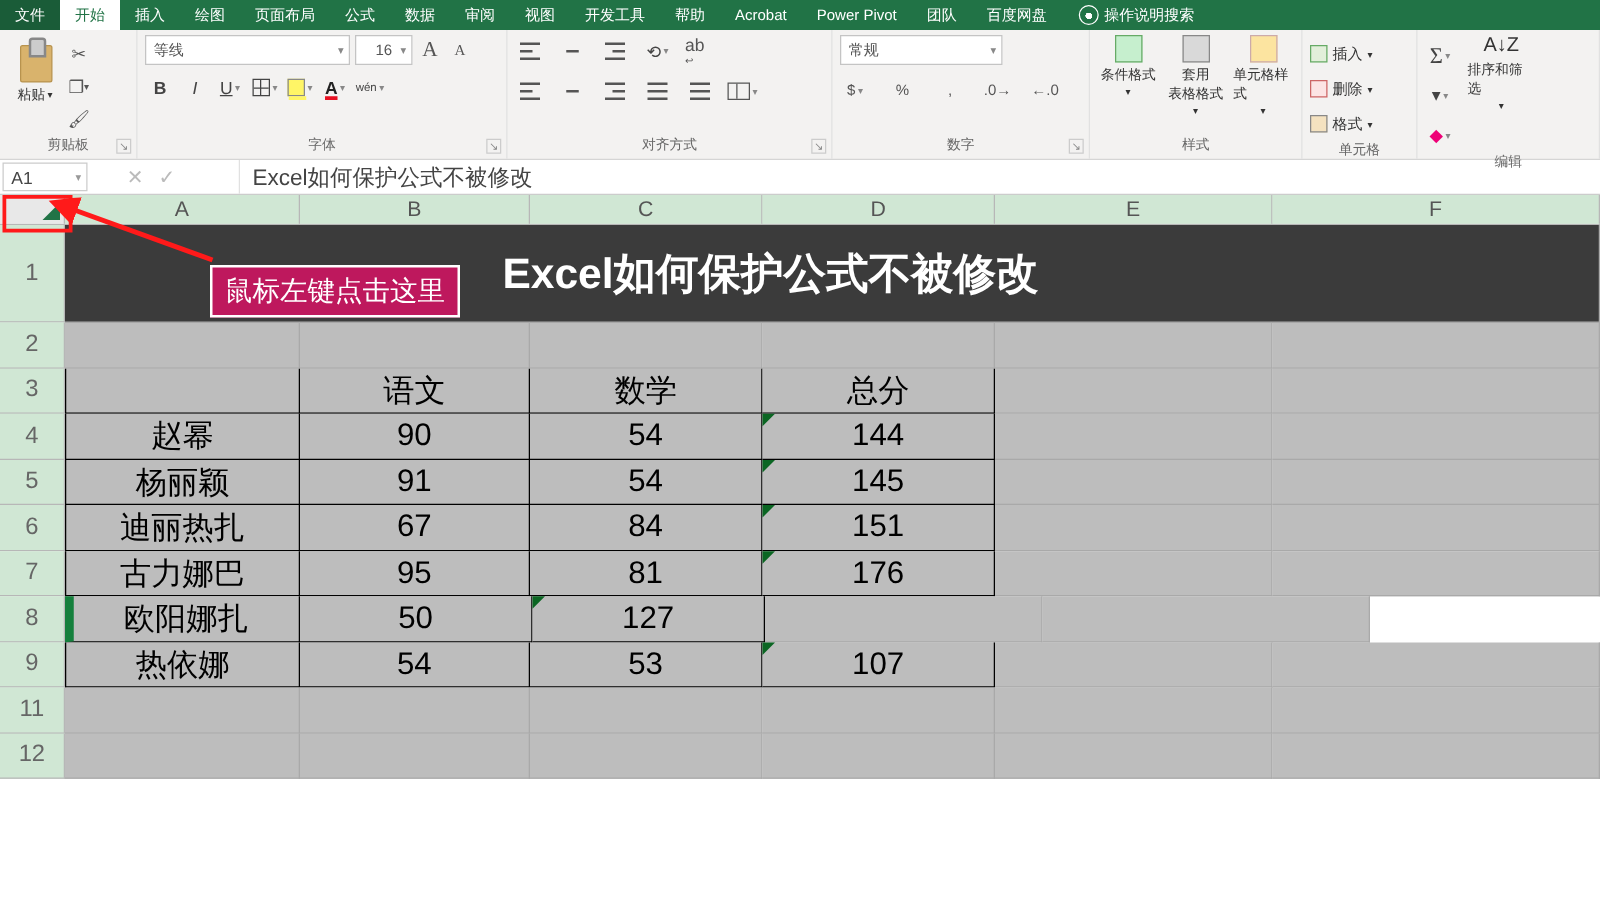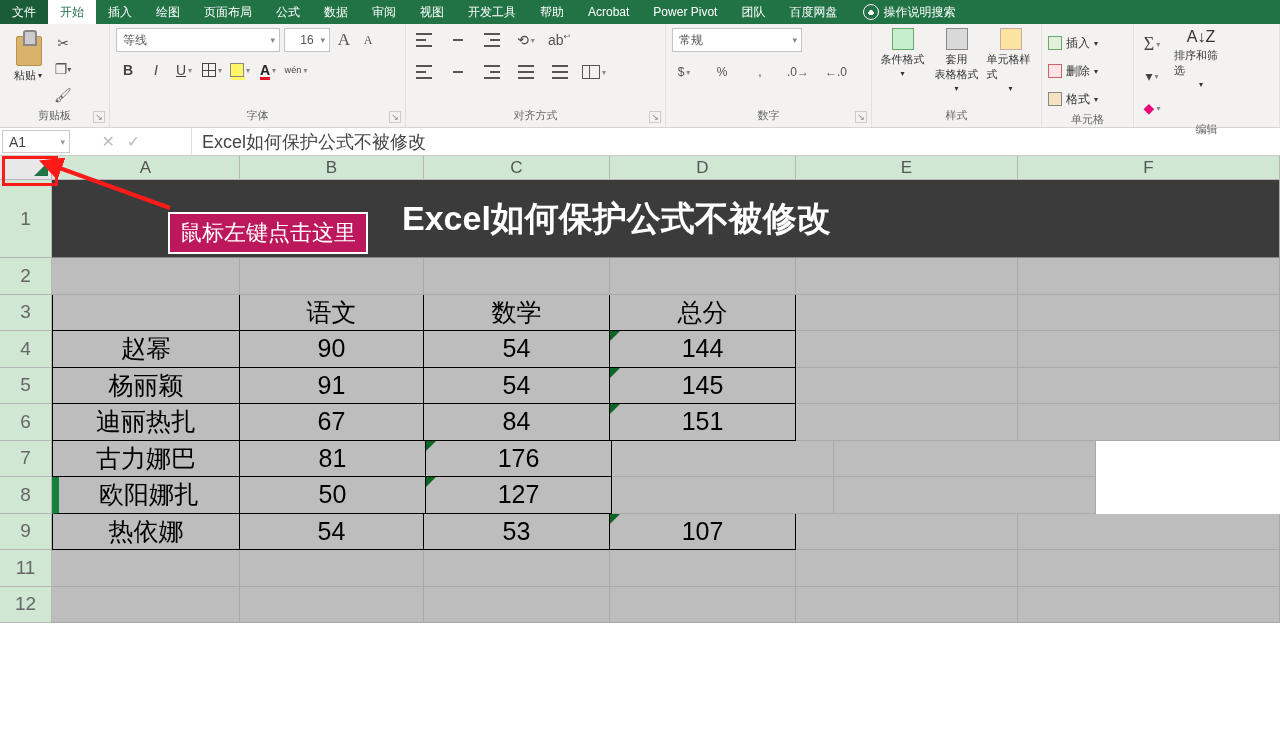--- a/index.html
+++ b/index.html
@@ -45,21 +45,21 @@
 .fill-ic::after{content:"";position:absolute;left:0;bottom:-4px;width:14px;height:3px;background:#fff566;}
 .fontclr-ic { font-weight: bold; color: #222; position: relative; }
 .fontclr-ic::after{content:"";position:absolute;left:0;bottom:-2px;width:100%;height:3px;background:#e81123;}
 .pinyin { font-size: 11px; }
 
 .align-ic { width: 16px; height: 14px; display: flex; flex-direction: column; justify-content: space-between; }
 .align-ic span { height: 2px; background: #555; }
 .al-l span:nth-child(2){width:60%} .al-c span{margin:0 auto} .al-c span:nth-child(2){width:60%} .al-r span:nth-child(2){width:60%;margin-left:auto}
 .indent-ic { width: 16px; height: 14px; display: flex; flex-direction: column; justify-content: space-between; position: relative;}
 .indent-ic span{height:2px;background:#555;}
-.wrap-box { display: flex; flex-direction: row; font-size: 10px; color: #555; }
+.wrap-box { display: flex; flex-direction: column; font-size: 10px; color: #555; }
 .wrap-box .wt { font-size: 14px; }
 .merge-ic { width: 18px; height: 14px; border: 1px solid #555; position: relative; }
 .merge-ic::after{content:"";position:absolute;left:40%;top:0;width:1px;height:100%;background:#555;}
 
 .num-combo { width: 130px; }
 .num-ic { font-size: 12px; color: #555; }
 
 .style-big { display: flex; flex-direction: column; align-items: center; width: 48px; gap: 2px; font-size: 11px; color: #333; }
 .style-sq { width: 22px; height: 22px; border: 1px solid #6a6; background: #c6efce; position: relative; }
 .style-sq.b2{background:#d9d9d9;border-color:#888;} .style-sq.b3{background:#fce4a0;border-color:#caa;}
@@ -452,20 +452,21 @@
       <div class="cell cD formula-mark">151</div>
       <div class="cell cE" style="border-right:1px solid #a9a9a9;border-bottom:1px solid #a9a9a9"></div>
       <div class="cell cF" style="border-right:1px solid #a9a9a9;border-bottom:1px solid #a9a9a9"></div>
     </div>
       </div>
 
     <div class="grid-row tbl-border">
         <div class="row-head">7</div>
         <div class="cells">
       <div class="cell cA" style="border-left:1px solid #000">古力娜巴</div>
+      <div class="cell cB">95</div>
       <div class="cell cC">81</div>
       <div class="cell cD formula-mark">176</div>
       <div class="cell cE" style="border-right:1px solid #a9a9a9;border-bottom:1px solid #a9a9a9"></div>
       <div class="cell cF" style="border-right:1px solid #a9a9a9;border-bottom:1px solid #a9a9a9"></div>
     </div>
       </div>
 
     <div class="grid-row tbl-border">
         <div class="row-head">8</div>
         <div class="cells">

